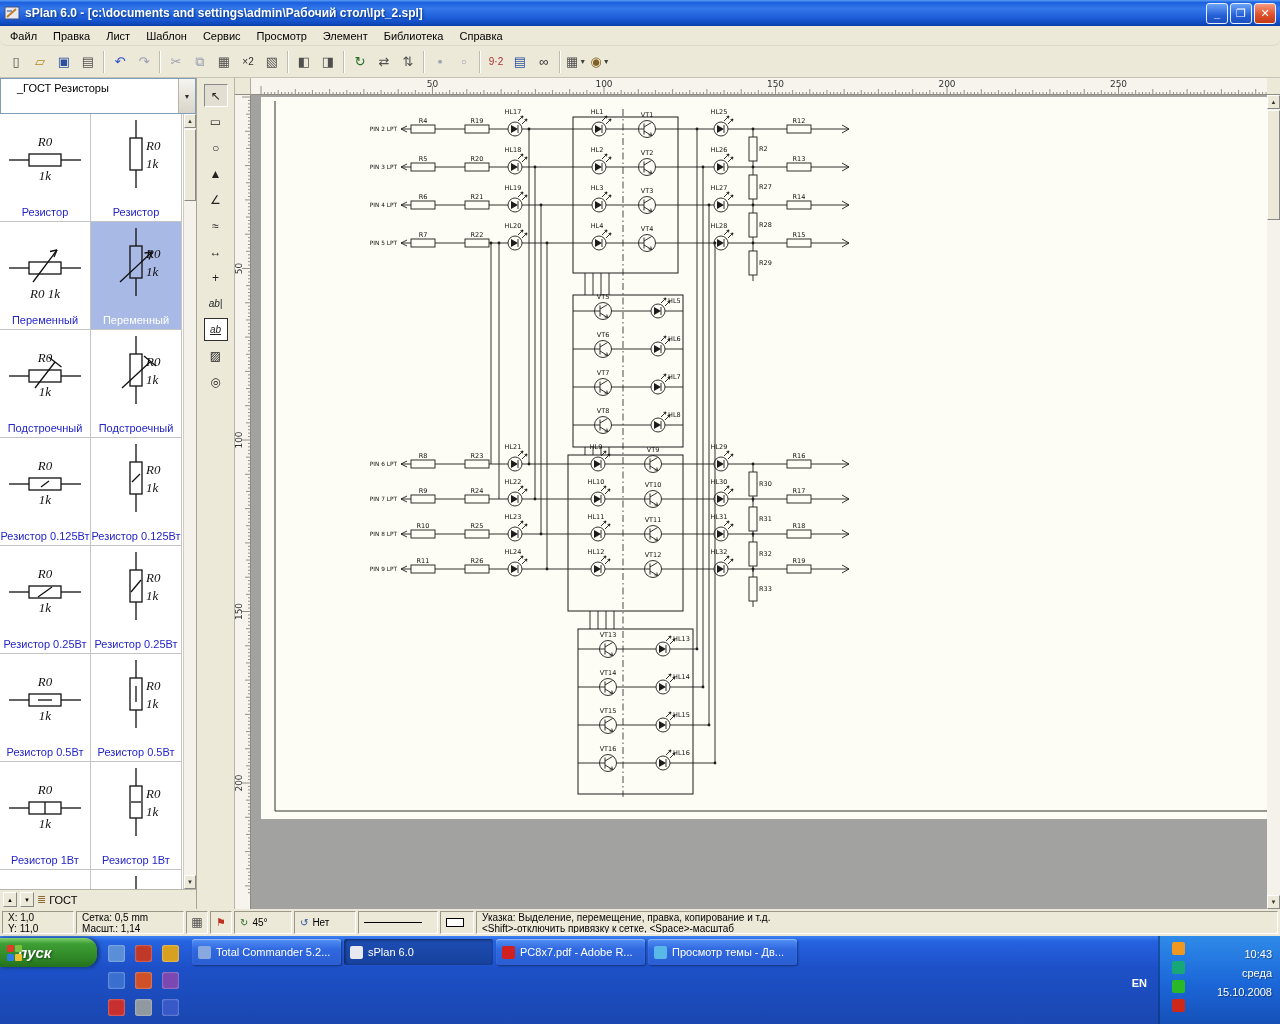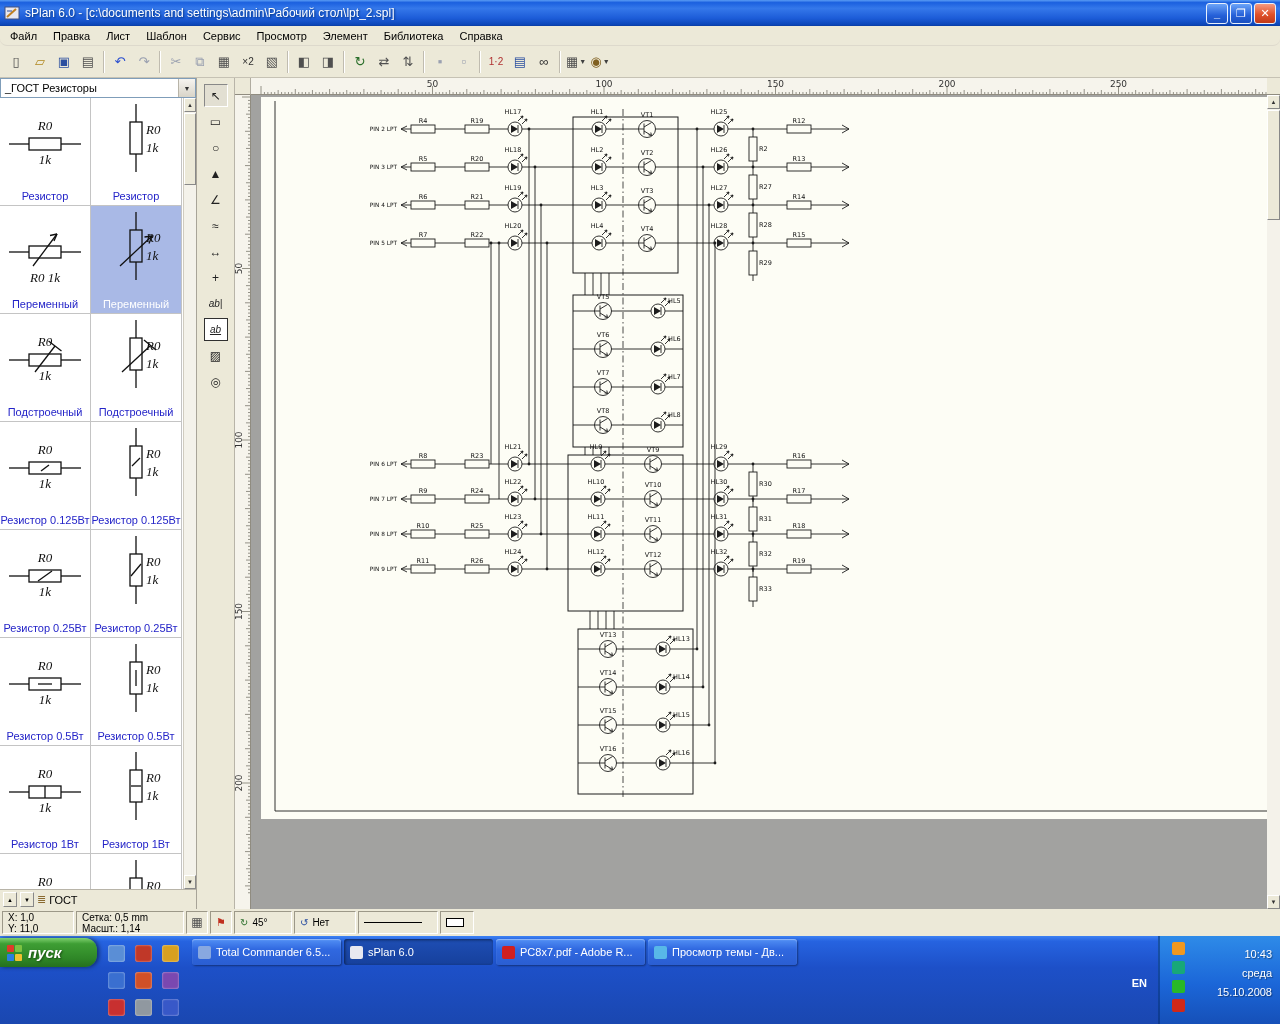--- a/index.html
+++ b/index.html
@@ -5,39 +5,39 @@
   * { box-sizing:border-box; margin:0; padding:0; }
   html,body { width:1280px; height:1024px; overflow:hidden; }
   body { position:relative; font-family:"Liberation Sans","DejaVu Sans",sans-serif; font-size:11px; background:#0A246A; color:#000; }
 
   
   .app { position:absolute; left:0; top:0; width:1280px; height:936px; background:#ECE9D8; display:flex; flex-direction:column; }
 
   .titlebar { height:26px; flex:none; display:flex; align-items:center; padding:0 4px;
     background:linear-gradient(180deg,#5A9CF4 0%,#1B60DF 10%,#3578EA 32%,#1C5CD8 70%,#0C46B8 95%,#0A3CA0 100%); color:#fff; }
   .title-icon { width:16px; height:16px; margin-right:5px; flex:none; }
-  .title-text { flex:1; font-weight:normal; font-size:12px; white-space:nowrap; overflow:hidden; text-shadow:1px 1px 2px #00317E; }
+  .title-text { flex:1; font-weight:bold; font-size:12px; white-space:nowrap; overflow:hidden; text-shadow:1px 1px 2px #00317E; }
   .title-btn { width:22px; height:21px; margin-left:2px; flex:none; border-radius:3px; border:1px solid #E8F0FC;
     display:flex; align-items:center; justify-content:center; font-size:11px; font-weight:bold; color:#fff;
     background:linear-gradient(180deg,#6BA4F8,#2560D8 60%,#1A50C0); }
   .title-btn.close { background:linear-gradient(180deg,#F59A80,#E0512A 55%,#C23A18); }
 
   .menubar { height:20px; flex:none; display:flex; align-items:center; background:#ECE9D8; padding-left:2px; border-bottom:1px solid #DDD9CC;border-radius:7px; }
   .menu-item { padding:2px 8px; cursor:default; }
 
   .toolbar { height:32px; flex:none; display:flex; align-items:center; background:#ECE9D8; border-bottom:1px solid #C6C2B4; padding-left:4px; }
   .tb-btn { width:24px; height:24px; display:flex; align-items:center; justify-content:center; font-size:13px; border-radius:2px; }
   .tb-dd { font-size:7px; color:#404040; margin-left:1px; }
   .tb-sep { width:2px; height:22px; margin:0 3px; border-left:1px solid #C0BCB0; border-right:1px solid #FFF; }
 
   .main { flex:1; display:flex; min-height:0; }
 
   
   .sidebar { width:197px; flex:none; display:flex; flex-direction:column; background:#fff; border-right:1px solid #A8A498; }
-  .lib-select { height:20px; flex:none; display:flex; border:1px solid #7F9DB9; background:#fff; }
+  .lib-select { height:36px; flex:none; display:flex; border:1px solid #7F9DB9; background:#fff;padding-left:12px; }
   .lib-select-text { flex:1; padding:3px 4px; white-space:nowrap; overflow:hidden; }
   .lib-select-btn { width:17px; flex:none; background:linear-gradient(180deg,#F6F4F0,#D8D4C8); border-left:1px solid #B8B4A8;
     display:flex; align-items:center; justify-content:center; font-size:7px; color:#333; }
   .lib-body { flex:1; display:flex; min-height:0; }
   .lib-grid { width:183px; display:grid; grid-template-columns:91px 91px; grid-auto-rows:108px; overflow:hidden; background:#fff; }
   .lib-cell { position:relative; border-right:1px solid #C4C4C4; border-bottom:1px solid #C4C4C4; background:#fff; }
   .lib-cell.sel { background:#A9B9E6; }
   .lib-cell svg { position:absolute; left:50%; top:2px; transform:translateX(-50%); }
   .lib-label { position:absolute; left:0; right:0; bottom:3px; text-align:center; color:#2424C8; font-size:11px; }
   .lib-cell.sel .lib-label { color:#fff; }
@@ -97,21 +97,21 @@
   .sb-iconbtn { width:22px; align-items:center; }
   .sb-hint { flex:1; overflow:hidden; }
   .line-preview { width:58px; border-top:1px solid #000; }
   .rect-preview { width:18px; height:9px; border:1px solid #000; background:#fff; }
 
   
   .taskbar { position:absolute; left:0; top:936px; width:1280px; height:88px;
     background:linear-gradient(180deg,#3C81F3 0%,#2663E0 6%,#1D50C8 36%,#1A47B0 100%); }
   .start-btn { position:absolute; left:0; top:2px; height:29px; width:97px; border-radius:0 12px 12px 0;
     background:linear-gradient(180deg,#7FD06F 0%,#3E9E34 20%,#2F8727 70%,#25701E 100%);
-    color:#fff; font-size:15px; font-style:italic; font-weight:bold; display:flex; align-items:center; padding-left:28px;
+    color:#fff; font-size:15px; font-style:italic; font-weight:bold; display:flex; align-items:center; padding-left:18px;
     text-shadow:1px 1px 2px #1A4A12; box-shadow:2px 0 4px rgba(0,0,0,.5); }
   .start-flag { position:absolute; left:7px; top:7px; width:16px; height:16px; display:grid; grid-template-columns:7px 7px; grid-gap:1px; }
   .start-flag div { border-radius:1px; }
   .ql-grid { position:absolute; left:104px; top:5px; display:grid; grid-template-columns:repeat(3,27px); grid-auto-rows:27px; }
   .ql-icon { width:17px; height:17px; border-radius:3px; margin:4px; box-shadow:inset 0 0 2px rgba(255,255,255,.7); }
   .task-btns { position:absolute; left:192px; top:3px; display:flex; gap:3px; }
   .task-btn { width:149px; height:26px; border-radius:3px; color:#fff; display:flex; align-items:center; gap:5px; padding:0 6px;
     white-space:nowrap; overflow:hidden; font-size:11px;
     background:linear-gradient(180deg,#5290F5,#3068E0 40%,#2A5ED2); box-shadow:inset 0 1px 1px rgba(255,255,255,.4),1px 1px 2px rgba(0,0,0,.4); }
   .task-btn.active { background:linear-gradient(180deg,#1E4EB4,#16409C); box-shadow:inset 1px 1px 3px rgba(0,0,0,.5); }
@@ -206,21 +206,21 @@
       </div>
       <div class="tb-sep"></div>
       <div class="tb-btn">
         <span style="color: rgb(154, 160, 176);">▪</span>
       </div>
       <div class="tb-btn">
         <span style="color: rgb(154, 160, 176);">▫</span>
       </div>
       <div class="tb-sep"></div>
       <div class="tb-btn">
-        <span style="color: rgb(176, 48, 48); font-size: 10px;">1·2</span>
+        <span style="color: rgb(176, 48, 48); font-size: 10px;">9·2</span>
       </div>
       <div class="tb-btn">
         <span style="color: rgb(43, 79, 160);">▤</span>
       </div>
       <div class="tb-btn">
         <span style="color: rgb(48, 48, 48);">∞</span>
       </div>
       <div class="tb-sep"></div>
       <div class="tb-btn">
         <span style="color: rgb(80, 80, 80);">▦</span>
@@ -1771,20 +1771,24 @@
           <span style="color:#2B4FA0">↺</span>
           <span>Нет</span>
         </div>
     </div>
     <div class="sb-panel" style="width:80px">
         <div class="line-preview"></div>
       </div>
     <div class="sb-panel" style="width:34px">
         <div class="rect-preview"></div>
       </div>
+    <div class="sb-panel sb-hint">
+      <div>Указка: Выделение, перемещение, правка, копирование и т.д.</div>
+      <div>&lt;Shift&gt;-отключить привязку к сетке, &lt;Space&gt;-масштаб</div>
+    </div>
   </div>
 </div>
 
 <div class="taskbar">
   <div class="start-btn">
     <div class="start-flag" id="startflag">
         <div style="background: rgb(224, 58, 42); width: 7px; height: 7px;"></div>
         <div style="background: rgb(124, 194, 66); width: 7px; height: 7px;"></div>
         <div style="background: rgb(42, 127, 224); width: 7px; height: 7px;"></div>
         <div style="background: rgb(240, 192, 48); width: 7px; height: 7px;"></div>
@@ -1798,21 +1802,21 @@
       <div class="ql-icon" style="background: rgb(58, 111, 208);"></div>
       <div class="ql-icon" style="background: rgb(208, 80, 40);"></div>
       <div class="ql-icon" style="background: rgb(122, 72, 176);"></div>
       <div class="ql-icon" style="background: rgb(200, 48, 48);"></div>
       <div class="ql-icon" style="background: rgb(144, 152, 160);"></div>
       <div class="ql-icon" style="background: rgb(56, 88, 200);"></div>
     </div>
   <div class="task-btns" id="taskbtns">
       <div class="task-btn">
         <div class="task-icon" style="background: rgb(136, 168, 224);"></div>
-        <span>Total Commander 6.5...</span>
+        <span>Total Commander 5.2...</span>
       </div>
       <div class="task-btn active">
         <div class="task-icon" style="background: rgb(232, 232, 240);"></div>
         <span>sPlan 6.0</span>
       </div>
       <div class="task-btn">
         <div class="task-icon" style="background: rgb(208, 32, 32);"></div>
         <span>PC8x7.pdf - Adobe R...</span>
       </div>
       <div class="task-btn">

